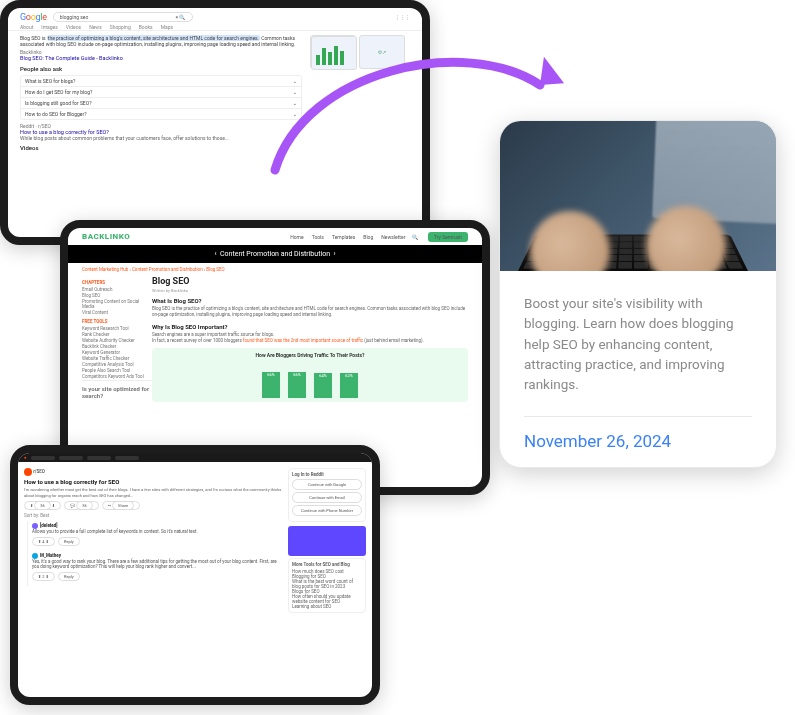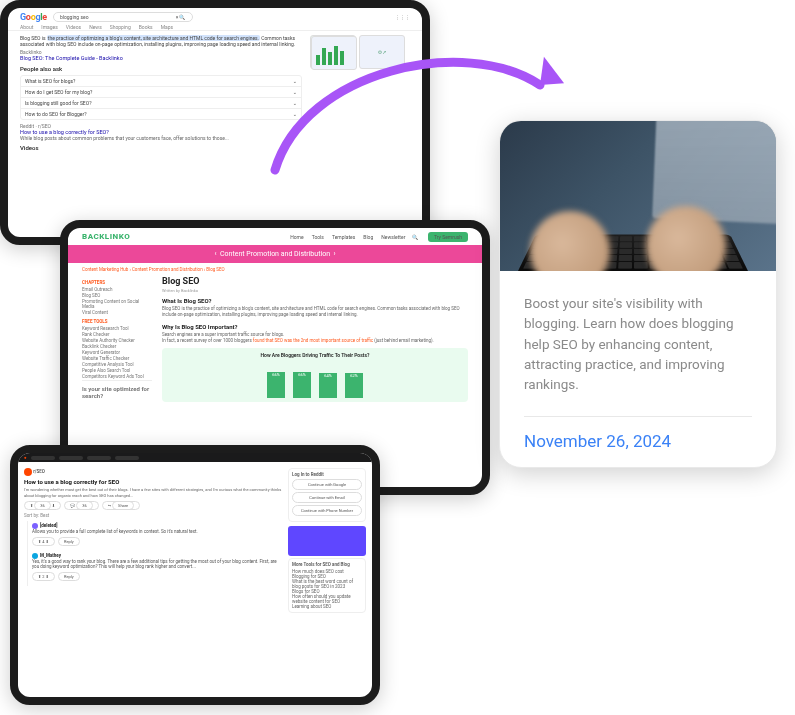--- a/index.html
+++ b/index.html
@@ -4,21 +4,21 @@
 <style>
   * { margin:0; padding:0; box-sizing:border-box; font-family:-apple-system, BlinkMacSystemFont, "Segoe UI", Roboto, Arial, sans-serif; }
   body { background:#fff; width:795px; height:715px; position:relative; overflow:hidden; }
 
   .tablet { position:absolute; background:#fff; border-radius:20px; box-shadow:0 4px 20px rgba(0,0,0,.2); overflow:hidden; border:8px solid #1c1c1c; }
 
   
   .t1 { left:0; top:0; width:430px; height:245px; font-size:5px; color:#444; }
   .t1 .bar { display:flex; align-items:center; gap:6px; padding:4px 12px 2px; }
   .logo span:nth-child(1){color:#4285F4}.logo span:nth-child(2){color:#EA4335}.logo span:nth-child(3){color:#FBBC05}.logo span:nth-child(4){color:#4285F4}.logo span:nth-child(5){color:#34A853}.logo span:nth-child(6){color:#EA4335}
-  .logo{font-weight:700;font-size:9px;letter-spacing:-.3px}
+  .logo{font-weight:400;font-size:9px;letter-spacing:-.3px}
   .sbox{flex:0 0 140px;border:1px solid #ddd;border-radius:10px;padding:1px 6px;font-size:5px;color:#555;display:flex;justify-content:space-between;align-items:center}
   .t1 .tabs{padding:0 12px;color:#888;font-size:5px;border-bottom:1px solid #eee}
   .t1 .tabs span{margin-right:8px}
   .t1 .body{padding:4px 12px;display:flex;gap:8px}
   .t1 .col{flex:1}
   .snip{margin-bottom:4px}
   .snip .hl{background:#d2e3fc;border-radius:2px;padding:0 1px}
   .t1 .imgs{display:flex;gap:3px}
   .t1 .imgs div{width:46px;height:34px;background:#e8f5ee;border:1px solid #ddd;border-radius:3px}
   .t1 .imgs div:last-child{background:#eef2fb}
@@ -29,23 +29,23 @@
   .paa div{border-bottom:1px solid #eee;padding:2px 4px;display:flex;justify-content:space-between}
   .paa div:last-child{border:none}
   .t1 h6{font-size:6px;color:#222;margin:2px 0;font-weight:500}
 
   
   .t2 { left:60px; top:220px; width:430px; height:275px; font-size:5px; color:#444; }
   .t2 .hd{display:flex;justify-content:space-between;align-items:center;padding:4px 14px;font-size:5px}
   .t2 .brand{color:#3cb46e;font-weight:800;font-size:8px;letter-spacing:.5px}
   .t2 .nav span{margin-left:8px;color:#555}
   .t2 .btn{background:#3cb46e;color:#fff;border-radius:3px;padding:2px 6px;font-size:5px}
-  .t2 .orange{background:#ec4899;color:#fff;text-align:center;padding:5px;font-size:7px}
+  .t2 .orange{background:#000000;color:#fff;text-align:center;padding:5px;font-size:7px}
   .t2 .crumb{color:#ff5a1f;font-size:4.5px;padding:4px 14px}
-  .t2 .main{display:flex;gap:10px;padding:0 14px}
+  .t2 .main{display:flex;padding:0 14px}
   .t2 .side{flex:0 0 70px;font-size:4.5px}
   .t2 .side h6{color:#ff5a1f;font-size:4.5px;margin:4px 0 2px;text-transform:uppercase;font-weight:700}
   .t2 .side div{color:#777;margin:1px 0}
   .t2 .art{flex:1}
   .t2 .art h1{font-size:9px;color:#222;margin-bottom:2px}
   .t2 .art h2{font-size:6px;color:#222;margin:4px 0 2px}
   .t2 .art p{font-size:4.5px;color:#666;line-height:1.4}
   .t2 .chart{background:#e9fbef;border-radius:4px;margin-top:4px;padding:4px}
   .t2 .chart .cb{display:flex;align-items:flex-end;gap:8px;height:40px;justify-content:center}
   .t2 .chart .cb div{width:18px;background:#3cb46e;color:#fff;font-size:4px;text-align:center;position:relative}

